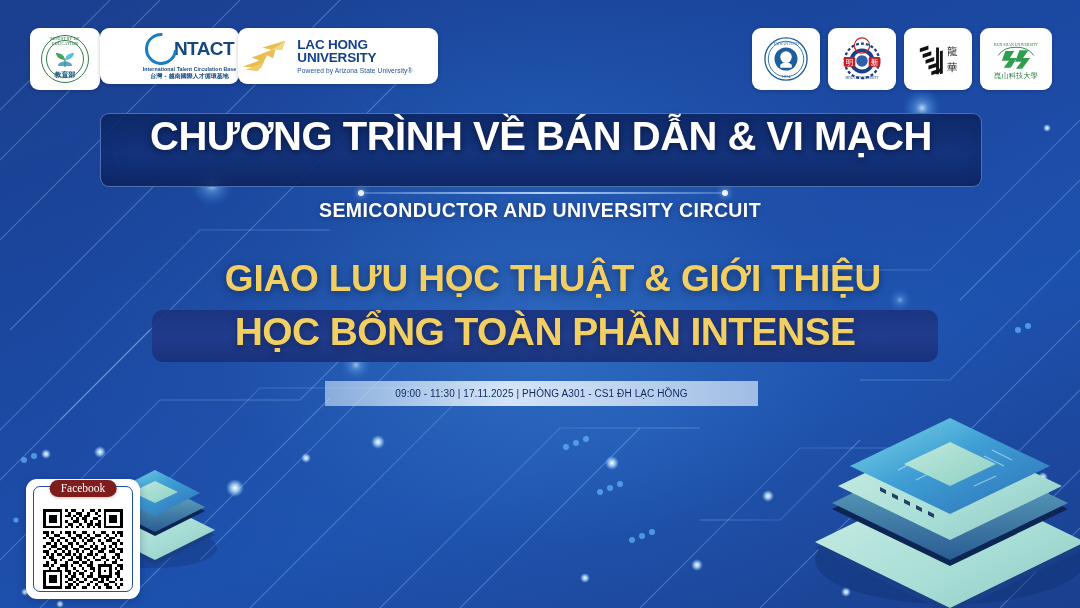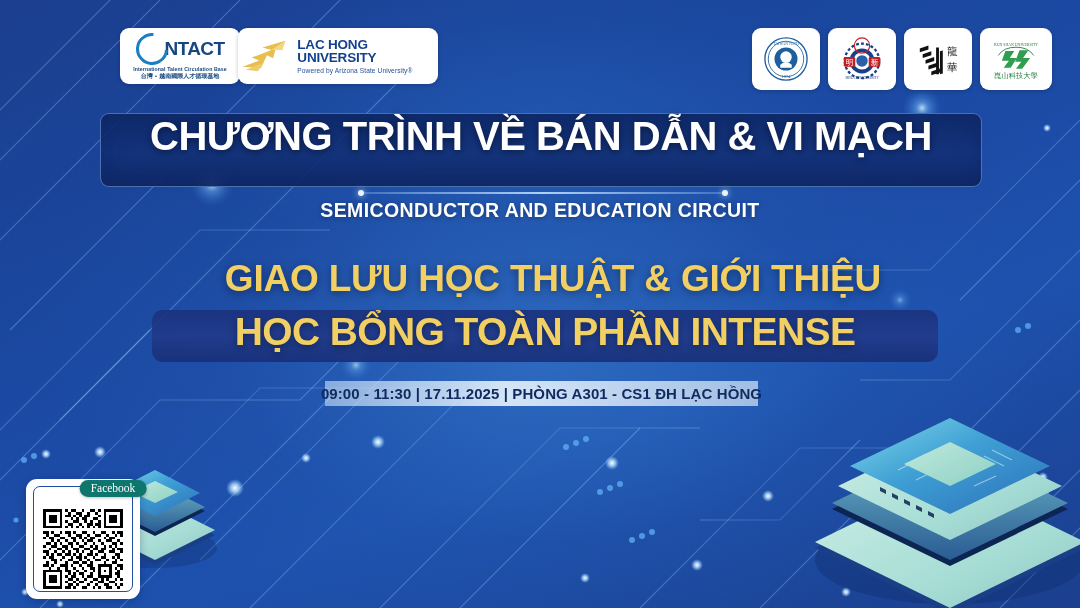--- a/index.html
+++ b/index.html
@@ -121,39 +121,38 @@
     font-size:39px;font-weight:bold;color:#f2cf63;letter-spacing:-0.6px;
     white-space:nowrap;text-shadow:0 2px 7px rgba(0,0,0,0.35);
   }
 
   .detail-bar{
     position:absolute;left:325px;top:381px;width:433px;height:25px;
     background:linear-gradient(90deg, rgba(196,222,246,0.62) 0%, rgba(236,246,255,0.88) 42%, rgba(214,230,248,0.70) 100%);
     display:flex;align-items:center;justify-content:center;
   }
   .detail-txt{
-    font-size:15px;font-weight:bold;color:#102a5e;letter-spacing:0.1px;white-space:nowrap;
+    font-size:10px;font-weight:normal;color:#102a5e;letter-spacing:0.1px;white-space:nowrap;
   }
 
   
   .qr-card{
     position:absolute;left:26px;top:479px;width:114px;height:120px;
     background:#ffffff;border-radius:11px;box-shadow:0 2px 8px rgba(0,20,60,0.30);
   }
   .qr-frame{
     position:absolute;left:7px;top:7px;right:7px;bottom:7px;
     border:1.6px solid #1f4f9e;border-radius:7px;
   }
   .fb-pill{
     position:absolute;left:50%;top:1px;transform:translateX(-50%);
-    background:#0f766e;color:#ffffff;border-radius:13px;
+    background:#7f1d1d;color:#ffffff;border-radius:13px;
     padding:2px 11px 3px;font-size:11.5px;
     font-family:"Liberation Serif", serif;white-space:nowrap;
     box-shadow:0 1px 3px rgba(0,0,0,0.25);
-    margin-left:30px;
   }
   .qr-img{position:absolute;left:50%;top:30px;transform:translateX(-50%);width:82px;height:80px;}
 </style>
 </head>
 <body>
 
 <div class="poster">
 
   <svg class="circuit" width="1080" height="608" viewBox="0 0 1080 608">
     <defs>
@@ -325,22 +324,36 @@
       <polygon points="155,500 215,530 155,560 95,530" fill="url(#chipPlateG)"></polygon>
       <polygon points="155,486 205,511 155,536 105,511" fill="#0d2552"></polygon>
       <polygon points="155,482 205,507 155,532 105,507" fill="url(#chipSideG)"></polygon>
       <polygon points="155,470 200,493 155,516 110,493" fill="url(#chipTopG)"></polygon>
       <polygon points="155,481 178,492 155,503 132,492" fill="url(#chipCoreG)"></polygon>
     </g>
   </svg>
 
   <div class="logobar">
 
-
-    <div class="logo-card" style="left:120px;top:28px;width:120px;height:56px;">
+    <div class="logo-card sq" style="left:30px;top:28px;width:64px;height:56px;">
+      <div class="moe-wrap">
+        <div class="moe-ring"></div>
+        <div class="moe-ring inner"></div>
+        <div class="moe-txt">MINISTRY OF EDUCATION</div>
+        <svg class="moe-leaf" viewBox="0 0 44 36">
+          <path d="M22 34 L22 18" stroke="#2f8f4f" stroke-width="2.4" fill="none"></path>
+          <path d="M22 20 C10 20 4 12 4 6 C14 6 21 11 22 20 Z" fill="#3fa65c"></path>
+          <path d="M22 20 C34 20 40 12 40 6 C30 6 23 11 22 20 Z" fill="#58c0e0"></path>
+          <path d="M8 32 C8 26 14 23 22 23 C30 23 36 26 36 32 Z" fill="#2f8fb8" opacity="0.8"></path>
+        </svg>
+        <div class="moe-cn">教育部</div>
+      </div>
+    </div>
+
+    <div class="logo-card" style="left:100px;top:28px;width:99px;height:56px;padding-left:40px;">
       <div class="intact-wrap">
         <div class="intact-main">
           <div class="intact-c"></div>
           <div class="intact-word">NTACT</div>
         </div>
         <div class="intact-sub1">International Talent Circulation Base</div>
         <div class="intact-sub2">台灣 - 越南國際人才循環基地</div>
       </div>
     </div>
 
@@ -416,21 +429,21 @@
 
   <div class="title-box">
     <div class="title-main">CHƯƠNG TRÌNH VỀ BÁN DẪN &amp; VI MẠCH</div>
   </div>
 
   <div class="divider">
     <span class="dot l"></span>
     <span class="dot r"></span>
   </div>
 
-  <div class="subtitle-en">SEMICONDUCTOR AND EDUCATION CIRCUIT</div>
+  <div class="subtitle-en">SEMICONDUCTOR AND UNIVERSITY CIRCUIT</div>
 
   <div class="head-yellow-1">GIAO LƯU HỌC THUẬT &amp; GIỚI THIỆU</div>
 
   <div class="head-box">
     <div class="head-yellow-2">HỌC BỔNG TOÀN PHẦN INTENSE</div>
   </div>
 
   <div class="detail-bar">
     <div class="detail-txt">09:00 - 11:30 | 17.11.2025 | PHÒNG A301 - CS1 ĐH LẠC HỒNG</div>
   </div>

